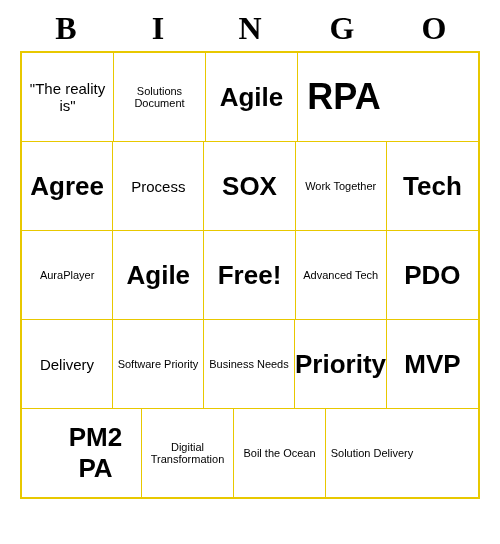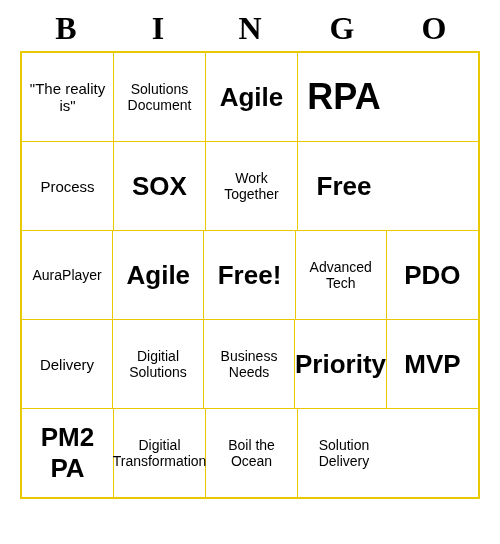--- a/index.html
+++ b/index.html
@@ -30,38 +30,39 @@
     .bingo-grid {
       border: 2px solid #e8c800;
       width: 460px;
     }
     .bingo-row {
       display: flex;
       border-bottom: 1px solid #e8c800;
     }
     .bingo-row:last-child {
       border-bottom: none;
+      padding-left: 28px;
     }
     .bingo-cell {
       width: 92px;
       min-height: 88px;
       border-right: 1px solid #e8c800;
       display: flex;
       align-items: center;
       justify-content: center;
       text-align: center;
       padding: 4px;
       font-family: Arial, sans-serif;
     }
     .bingo-cell:last-child {
       border-right: none;
       text-align: center;
     }
     .cell-small {
-      font-size: 14px;
+      font-size: 11px;
     }
     .cell-medium {
       font-size: 15px;
     }
     .cell-large {
       font-size: 26px;
       font-weight: bold;
     }
     .cell-xlarge {
       font-size: 36px;
@@ -80,35 +81,36 @@
 </div>
 
 <div class="bingo-grid" id="bingo-grid">
 <div class="bingo-row">
       <div class="bingo-cell cell-medium">"The reality is"</div>
       <div class="bingo-cell cell-small">Solutions Document</div>
       <div class="bingo-cell cell-large">Agile</div>
       <div class="bingo-cell cell-xlarge">RPA</div>
     </div>
     <div class="bingo-row">
+      <div class="bingo-cell cell-large">Agree</div>
       <div class="bingo-cell cell-medium">Process</div>
       <div class="bingo-cell cell-large">SOX</div>
       <div class="bingo-cell cell-small">Work Together</div>
-      <div class="bingo-cell cell-large">Free</div>
+      <div class="bingo-cell cell-large">Tech</div>
     </div>
     <div class="bingo-row">
       <div class="bingo-cell cell-small">AuraPlayer</div>
       <div class="bingo-cell cell-large">Agile</div>
       <div class="bingo-cell cell-large">Free!</div>
       <div class="bingo-cell cell-small">Advanced Tech</div>
       <div class="bingo-cell cell-large">PDO</div>
     </div>
     <div class="bingo-row">
       <div class="bingo-cell cell-medium">Delivery</div>
-      <div class="bingo-cell cell-small">Digitial Solutions</div>
+      <div class="bingo-cell cell-small">Software Priority</div>
       <div class="bingo-cell cell-small">Business Needs</div>
       <div class="bingo-cell cell-large">Priority</div>
       <div class="bingo-cell cell-large">MVP</div>
     </div>
     <div class="bingo-row">
       <div class="bingo-cell cell-large">PM2 PA</div>
       <div class="bingo-cell cell-small">Digitial Transformation</div>
       <div class="bingo-cell cell-small">Boil the Ocean</div>
       <div class="bingo-cell cell-small">Solution Delivery</div>
     </div>

